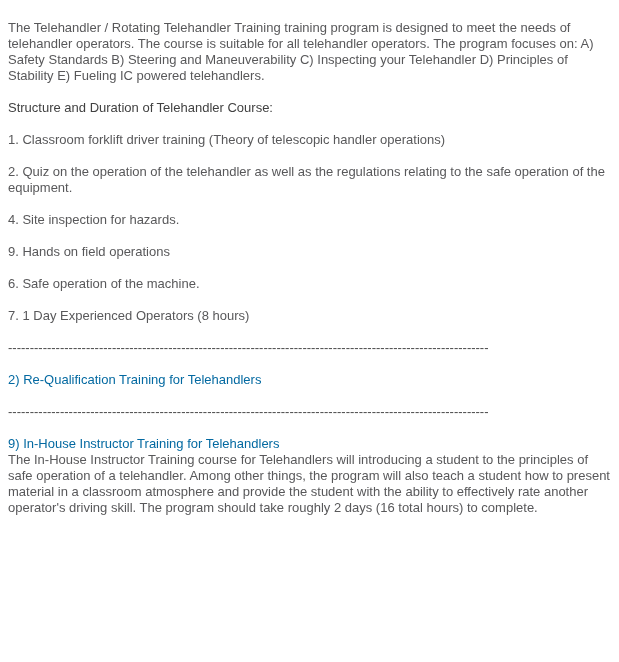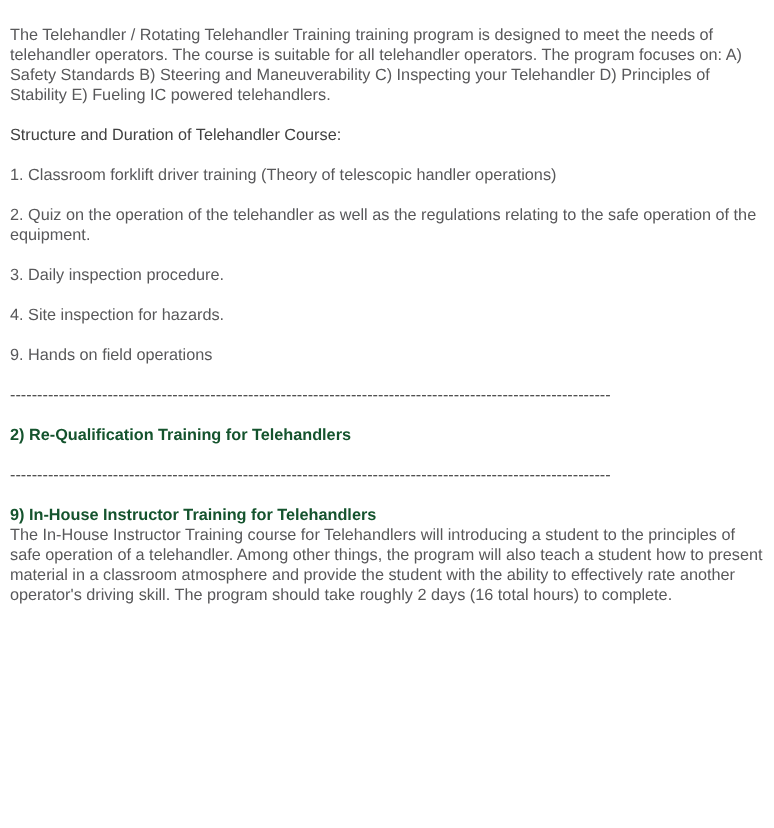--- a/index.html
+++ b/index.html
@@ -17,43 +17,44 @@
     margin: 16px 0;
   }
   #content .block:first-child {
     margin-top: 12px;
   }
   .heading {
     font-weight: normal;
     color: #414141;
   }
   .section-title {
-    font-weight: bold;
-    color: #14532d;
+    font-weight: normal;
+    color: #0369a1;
   }
   .section-body {
     color: #58585a;
   }
   .divider {
     color: #4a4a4a;
     white-space: nowrap;
     overflow: hidden;
   }
 </style>
 </head>
 <body>
 
 <main id="content">
     <div class="block paragraph">The Telehandler / Rotating Telehandler Training training program is designed to meet the needs of telehandler operators. The course is suitable for all telehandler operators. The program focuses on: A) Safety Standards B) Steering and Maneuverability C) Inspecting your Telehandler D) Principles of Stability E) Fueling IC powered telehandlers.</div>
     <div class="block heading">Structure and Duration of Telehandler Course:</div>
     <div class="block paragraph">1. Classroom forklift driver training (Theory of telescopic handler operations)</div>
     <div class="block paragraph">2. Quiz on the operation of the telehandler as well as the regulations relating to the safe operation of the equipment.</div>
-    <div class="block paragraph">3. Daily inspection procedure.</div>
     <div class="block paragraph">4. Site inspection for hazards.</div>
     <div class="block paragraph">9. Hands on field operations</div>
+    <div class="block paragraph">6. Safe operation of the machine.</div>
+    <div class="block paragraph">7. 1 Day Experienced Operators (8 hours)</div>
     <div class="block divider">---------------------------------------------------------------------------------------------------------------</div>
     <div class="block section">
       <div class="section-title">2) Re-Qualification Training for Telehandlers</div>
     </div>
     <div class="block divider">---------------------------------------------------------------------------------------------------------------</div>
     <div class="block section">
       <div class="section-title">9) In-House Instructor Training for Telehandlers</div>
       <div class="section-body">The In-House Instructor Training course for Telehandlers will introducing a student to the principles of safe operation of a telehandler. Among other things, the program will also teach a student how to present material in a classroom atmosphere and provide the student with the ability to effectively rate another operator's driving skill. The program should take roughly 2 days (16 total hours) to complete.</div>
     </div>
   </main>

